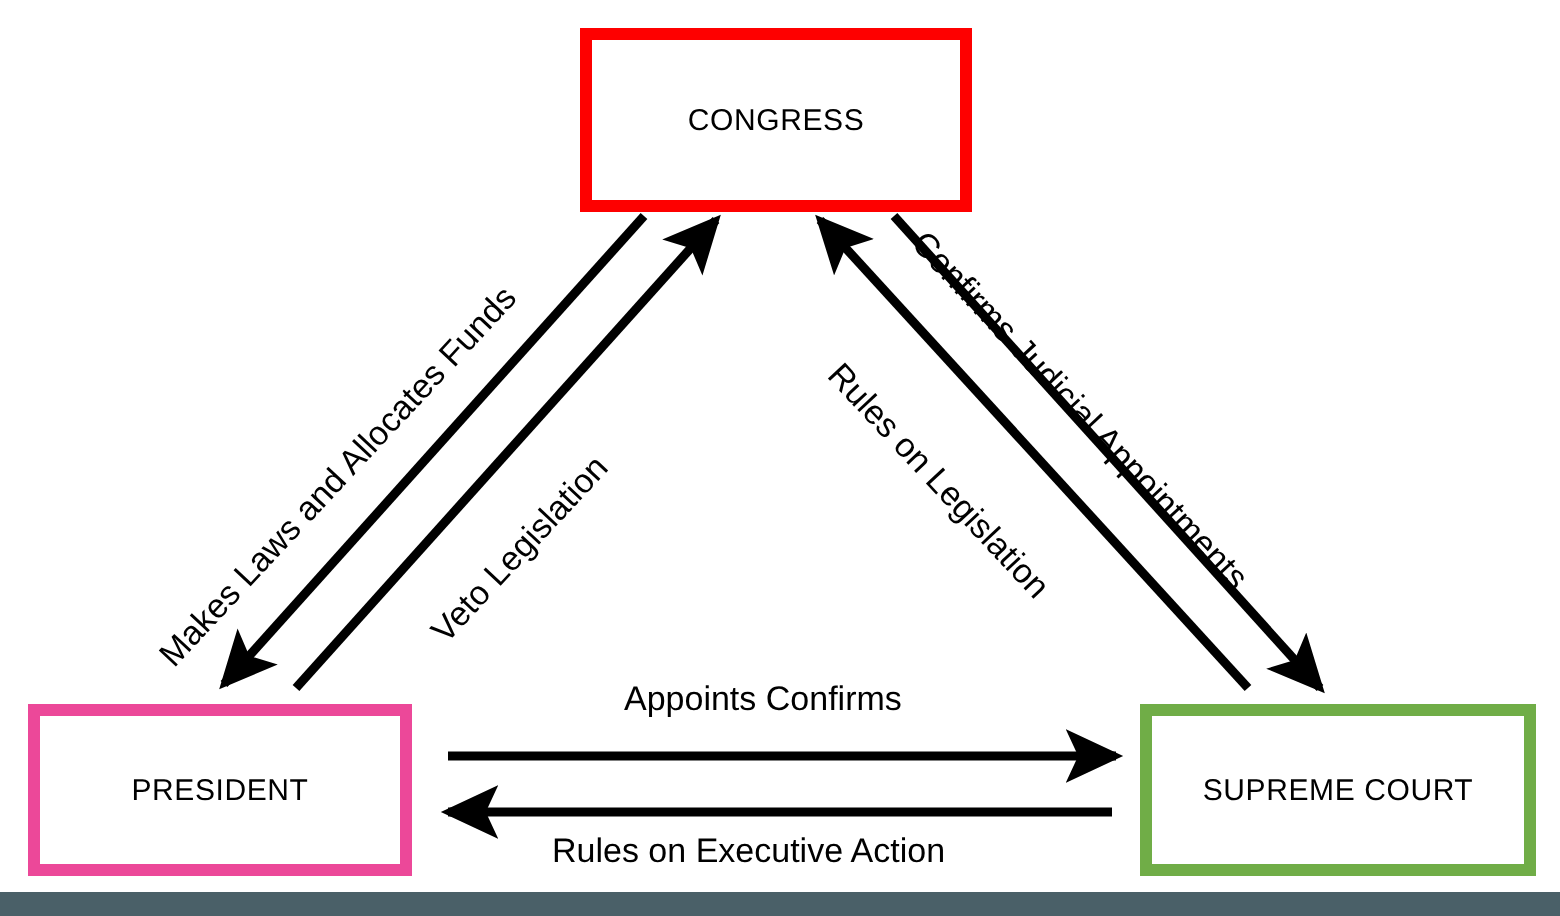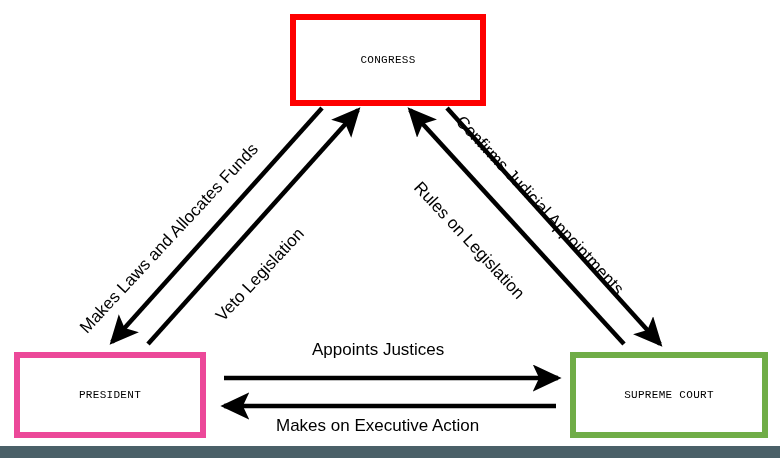--- a/index.html
+++ b/index.html
@@ -27,24 +27,24 @@
   }
   .node-box {
     position: absolute;
     box-sizing: border-box;
     background: #ffffff;
     display: flex;
     align-items: center;
     justify-content: center;
   }
   .node-label {
-    font-size: 11px;
+    font-size: 15px;
     color: #000000;
     letter-spacing: 0.3px;
-    font-family: Liberation Mono, monospace;
+    font-family: Liberation Sans, sans-serif;
     white-space: nowrap;
   }
   #box-congress {
     left: 290px;
     top: 14px;
     width: 196px;
     height: 92px;
     border: 6px solid #fe0000;
   }
   #box-president {
@@ -144,19 +144,19 @@
   </div>
 
   <div class="edge-label" id="label-makes-laws">Makes Laws and Allocates Funds</div>
 
   <div class="edge-label" id="label-veto">Veto Legislation</div>
 
   <div class="edge-label" id="label-confirms">Confirms Judicial Appointments</div>
 
   <div class="edge-label" id="label-rules-legislation">Rules on Legislation</div>
 
-  <div class="edge-label" id="label-appoints-justices">Appoints Justices</div>
+  <div class="edge-label" id="label-appoints-justices">Appoints Confirms</div>
 
-  <div class="edge-label" id="label-rules-executive">Makes on Executive Action</div>
+  <div class="edge-label" id="label-rules-executive">Rules on Executive Action</div>
 
   <div id="footer-bar"></div>
 
 </div>
 
 </body></html>

